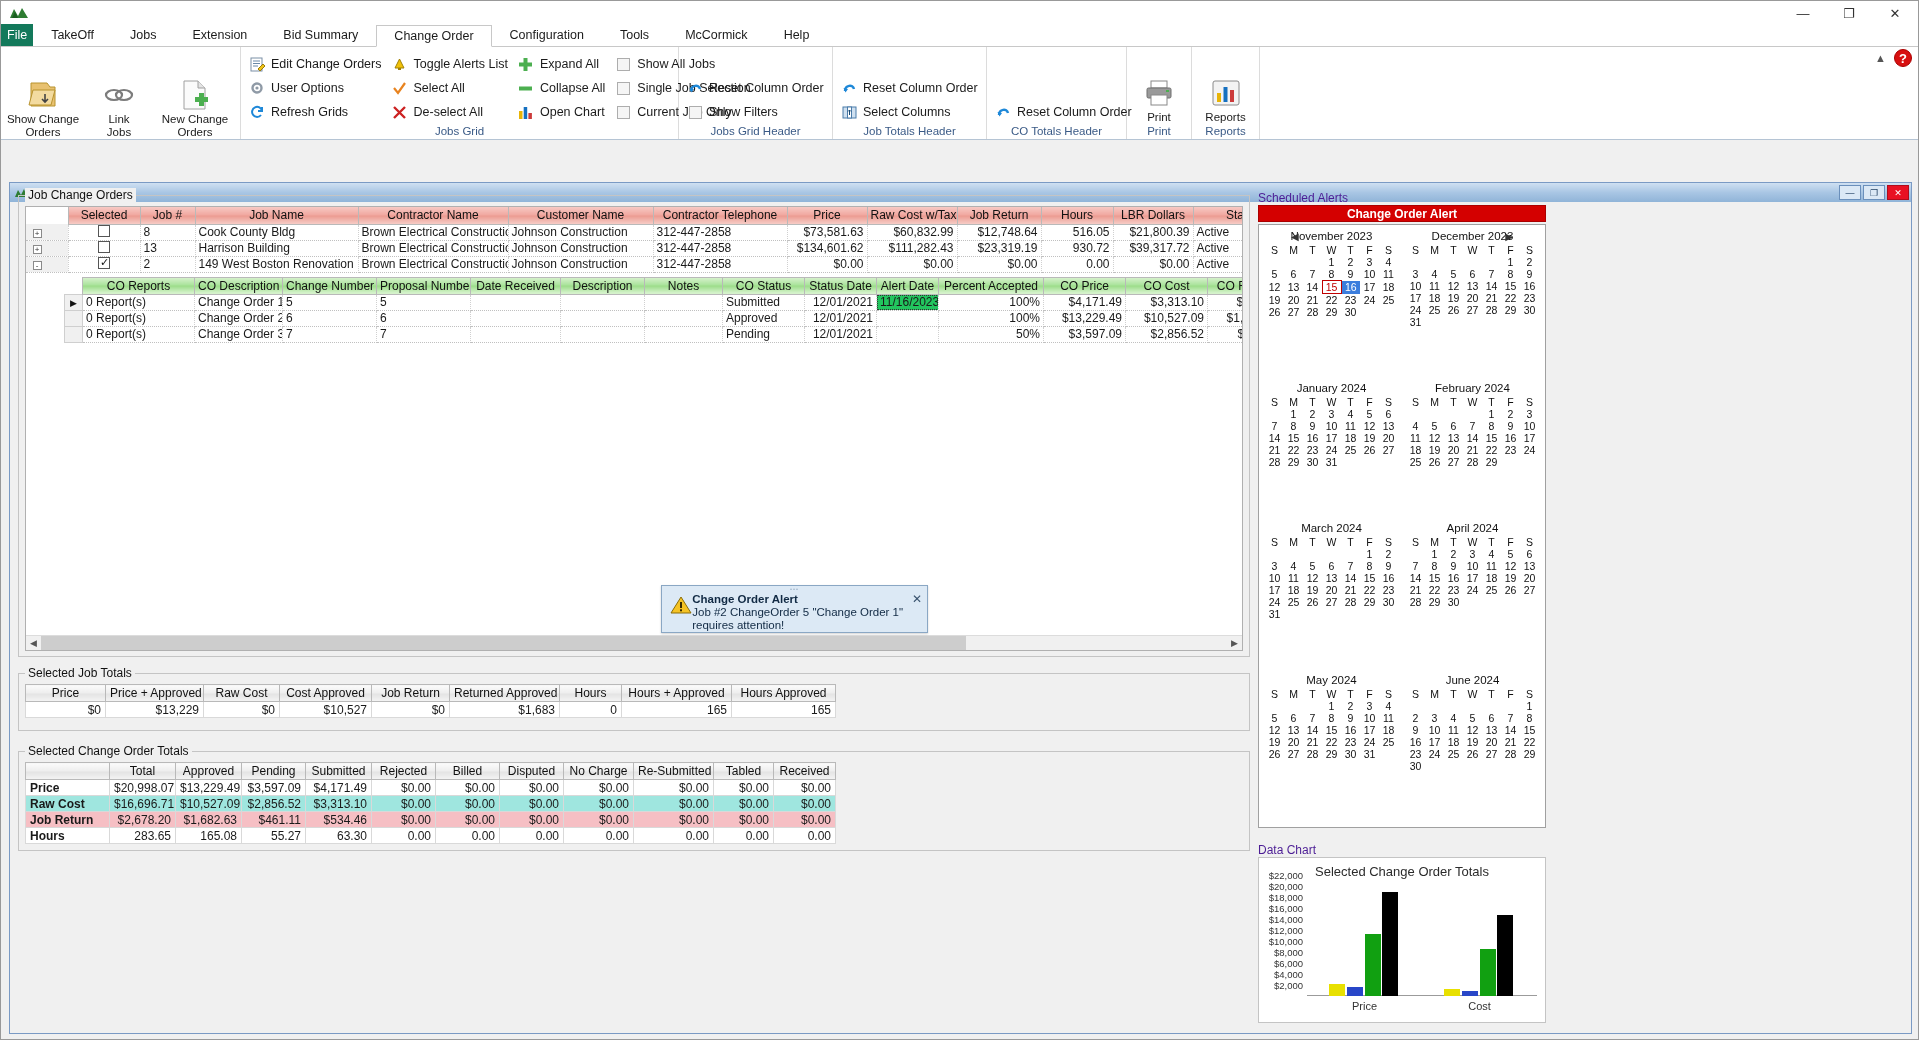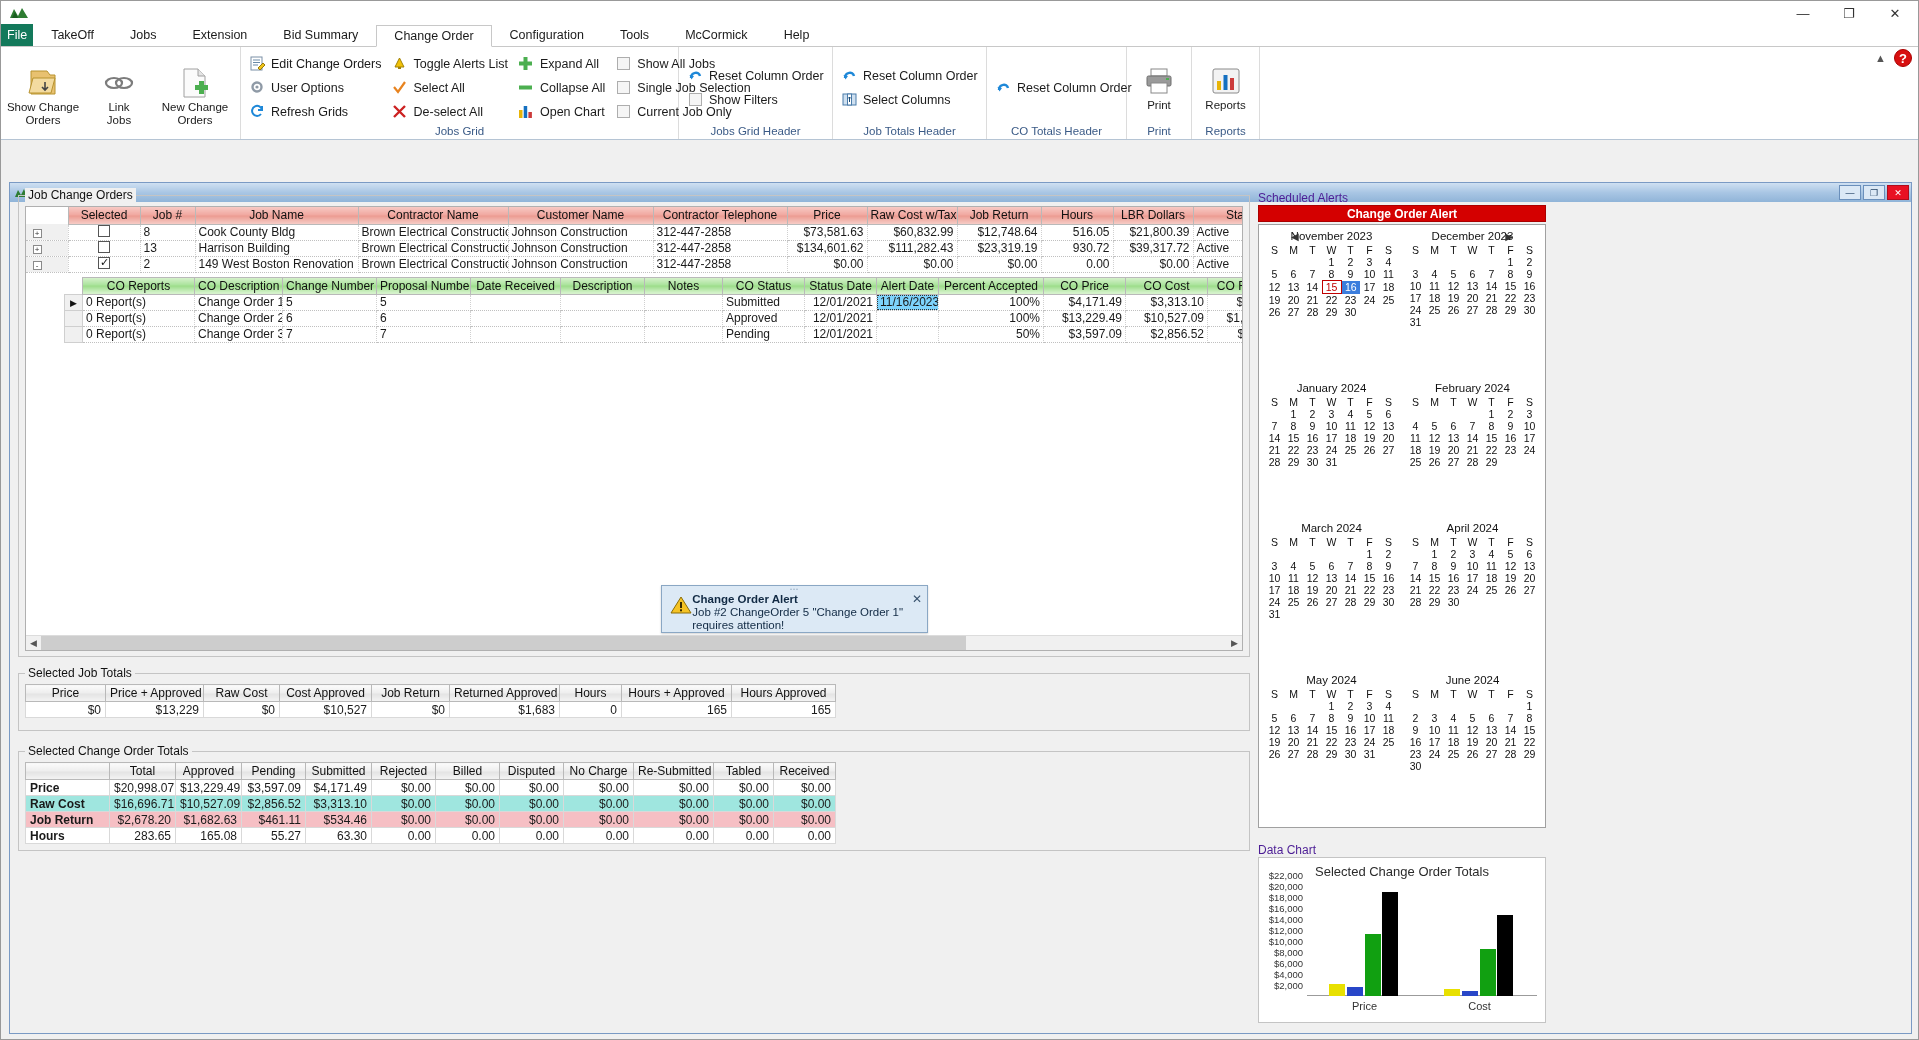--- a/index.html
+++ b/index.html
@@ -99,21 +99,21 @@
   }
   .rgroup:last-child { border-right: none; }
   .rgroup .glabel {
     text-align: center;
     font-size: 11.5px;
     color: #3a5a86;
     padding-bottom: 2px;
     height: 15px;
     line-height: 15px;
   }
-  .rgroup .gbody { display: flex; flex: 1; align-items: center; }
+  .rgroup .gbody { display: flex; flex: 1; align-items: flex-end; }
 
   .bigbtn {
     width: 76px;
     display: flex; flex-direction: column; align-items: center;
     padding-top: 2px;
     font-size: 11.5px;
     line-height: 13px;
     text-align: center;
     color: #1b1b1b;
   }
@@ -271,21 +271,21 @@
   .cbox.on::after {
     content: "\2713";
     position: absolute; left: 1px; top: -2px;
     font-size: 11px; color: #111;
   }
 
   
   .combocell {
     display: inline-flex; align-items: center;
     border: 1px dotted #333;
-    background: #7dd3fc;
+    background: #22c55e;
     height: 15px;
     padding-left: 2px;
   }
   .combocell .cval { font-size: 12px; padding-right: 3px; }
 
   
   .hscroll {
     height: 15px;
     background: #f0f0f0;
     border-top: 1px solid #dcdcdc;

